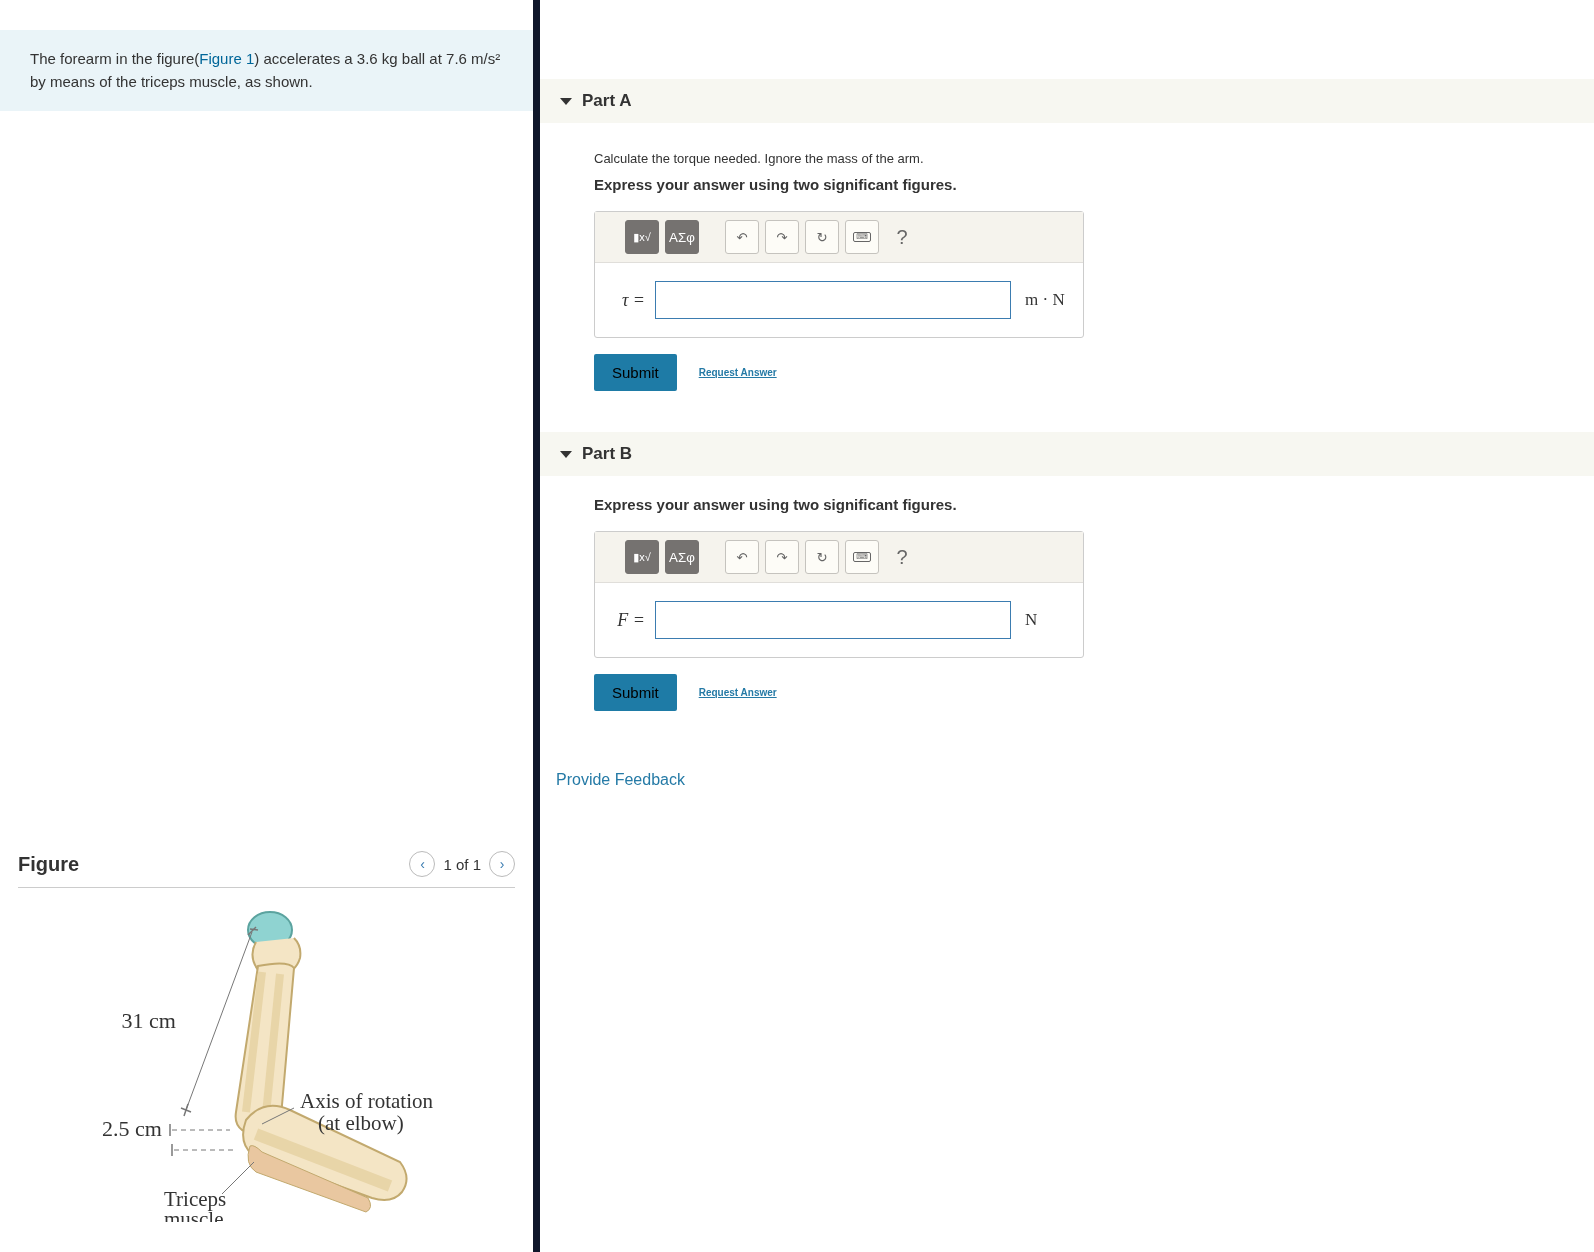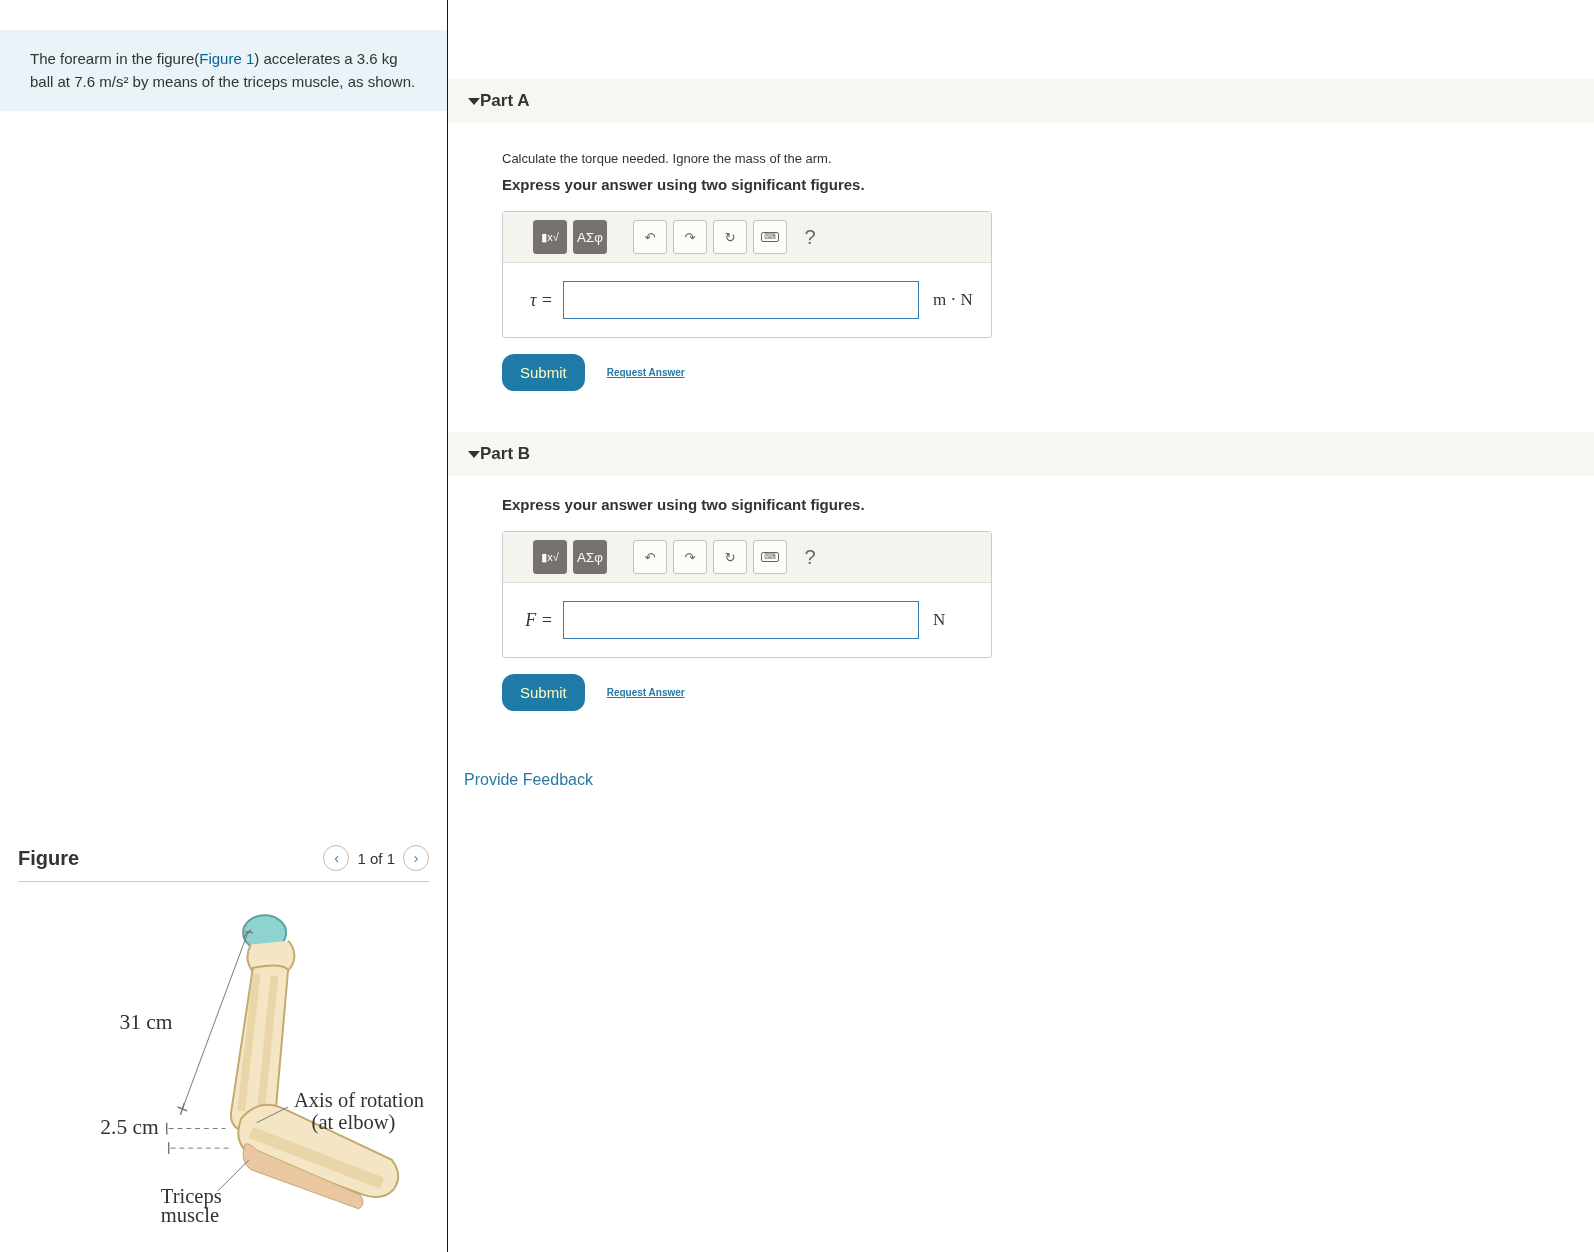--- a/index.html
+++ b/index.html
@@ -1,47 +1,47 @@
 <!DOCTYPE html>
 <html><head>
 <meta charset="utf-8">
 <style>
   *{box-sizing:border-box;margin:0;padding:0}
   body{font-family:Arial,Helvetica,sans-serif;font-size:15px;color:#333;background:#fff}
   .container{display:flex;min-height:1252px;width:1594px}
-  .left-pane{width:448px;border-right:1px solid #0f172a;padding:0;position:relative}
+  .left-pane{width:540px;border-right:7px solid #0f172a;padding:0;position:relative}
   .right-pane{flex:1;padding:0}
   .problem-statement{background:#eaf4f8;padding:18px 30px;margin:30px 0 0 0;color:#333;font-size:15px;line-height:1.5}
   .problem-statement a{color:#006699;text-decoration:none}
   .figure-section{position:absolute;bottom:0;left:0;right:0;padding:0 18px 30px 18px}
-  .figure-header{display:flex;align-items:center;justify-content:space-between;border-bottom:1px solid #ccc;padding-bottom:10px;margin-bottom:10px}
+  .figure-header{display:flex;align-items:center;justify-content:space-between;border-bottom:1px solid #ccc;padding-bottom:10px;margin-bottom:4px}
   .figure-title{font-weight:bold;font-size:20px;color:#333}
   .nav-group{display:flex;align-items:center;gap:8px;font-size:15px;color:#333}
   .nav-btn{width:26px;height:26px;border:1px solid #bbb;border-radius:50%;background:#fff;display:flex;align-items:center;justify-content:center;color:#3b7cb0;cursor:pointer;font-size:14px}
   .figure-image{display:flex;padding-top:10px}
   .arm-svg{width:420px;height:320px}
   .part-section{margin-bottom:20px}
-  .part-header{background:#f7f7f1;padding:12px 20px;display:flex;align-items:center;gap:0;border-top:1px solid #fff}
+  .part-header{background:#f7f7f1;padding:12px 20px;display:flex;align-items:center;gap:10px;border-top:1px solid #fff}
   .part-header-first{margin-top:78px}
   .caret{width:0;height:0;border-left:6px solid transparent;border-right:6px solid transparent;border-top:7px solid #333;display:inline-block}
   .part-title{font-weight:bold;font-size:17px}
   .part-body{padding:20px 20px 20px 54px}
   .instruction{margin:8px 0 10px 0;font-size:13px}
   .bold-instruction{font-weight:bold;margin-bottom:18px;font-size:15px}
   .answer-box{border:1px solid #ccc;border-radius:3px;padding:0;width:490px;margin-bottom:16px;background:#fff}
   .toolbar{background:#f5f3ed;padding:8px 10px;display:flex;gap:6px;align-items:center;border-bottom:1px solid #e0deda}
   .tool-btn{width:34px;height:34px;border:1px solid #c5c3be;border-radius:3px;background:#fdfcf7;display:flex;align-items:center;justify-content:center;cursor:pointer;color:#666}
   .tool-btn.dark{background:#757270;color:#fff;border-color:#757270}
   .tool-spacer{width:14px}
   .answer-row{display:flex;align-items:center;padding:18px 12px;gap:10px}
   .var-label{font-style:italic;font-family:'Times New Roman',serif;font-size:18px;min-width:38px;text-align:right}
   .answer-input{flex:1;border:1px solid #3b7cb0;height:38px;padding:4px 8px;font-size:16px;outline:none}
   .units{font-family:'Times New Roman',serif;font-size:17px;min-width:50px;padding-left:4px}
   .btn-row{display:flex;align-items:center;gap:22px;margin-top:4px}
-  .submit-btn{background:#1e7ba6;color:#fef9c3;border:none;padding:10px 18px;font-size:15px;cursor:pointer;border-radius:12px}
+  .submit-btn{background:#1e7ba6;color:#000000;border:none;padding:10px 18px;font-size:15px;cursor:pointer;border-radius:2px}
   .request-link{color:#257aa6;text-decoration:underline;font-size:10px;font-weight:bold;cursor:pointer}
   .feedback-link{color:#257aa6;text-decoration:none;font-size:16px;padding:20px 0 0 16px;display:inline-block;cursor:pointer}
   .kbd-icon{border:1px solid #666;border-radius:2px;padding:0 2px;font-size:8px;line-height:1}
 </style>
 </head>
 <body>
 
 <div class="container">
 
   <div class="left-pane">

